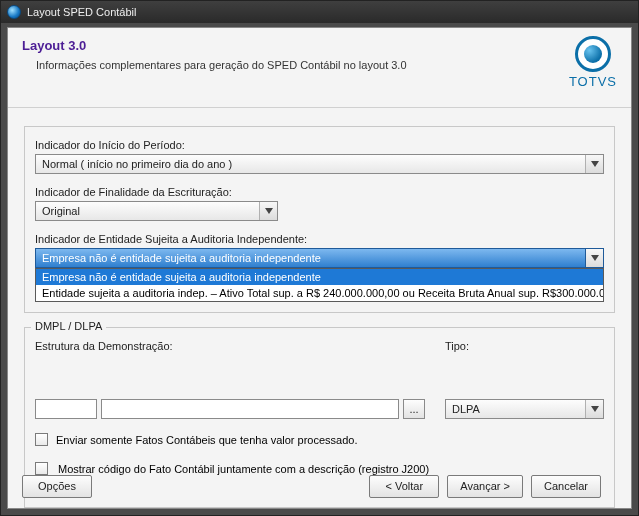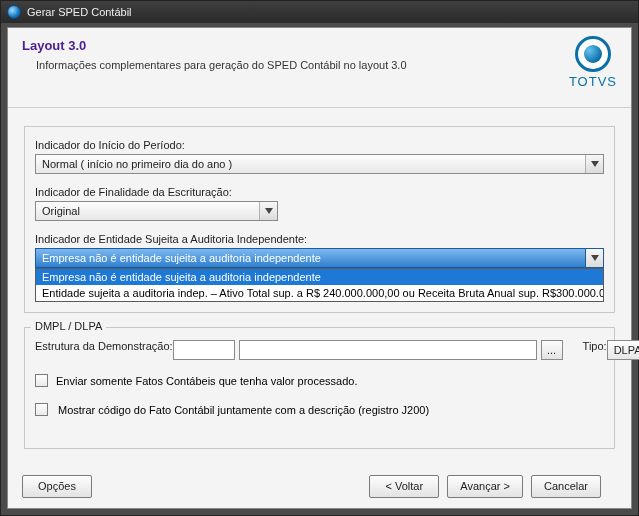--- a/index.html
+++ b/index.html
@@ -123,21 +123,21 @@
   }
 
   
   .fieldset .legend {
     position: absolute; top: -8px; left: 6px;
     background: #f4f4f4; padding: 0 4px; color: #222;
   }
   .dmpl-row {
     display: flex; gap: 8px; align-items: flex-end;
   }
-  .dmpl-row .col { display: flex; flex-direction: row; }
+  .dmpl-row .col { display: flex; flex-direction: column; gap: 44px; }
   .textin {
     height: 20px; border: 1px solid #8a8a8a; background: #fff;
     padding: 0 4px;
   }
   .btn-dots {
     width: 22px; height: 20px;
     border: 1px solid #8a8a8a;
     background: linear-gradient(#fdfdfd, #e3e3e3);
     display: flex; align-items: center; justify-content: center;
     color: #222;
@@ -171,21 +171,21 @@
     border-radius: 2px;
   }
 </style>
 </head>
 <body>
 
 <div class="window">
 
   <div class="titlebar">
     <div class="appicon"></div>
-    <span>Gerar SPED Contábil</span>
+    <span>Layout SPED Contábil</span>
   </div>
 
   <div class="client">
 
     <div class="header">
       <h1>Layout 3.0</h1>
       <div class="subtitle">Informações complementares para geração do SPED Contábil no layout 3.0</div>
       <div class="logo">
         <div class="ring">
             <div class="inner"></div>

